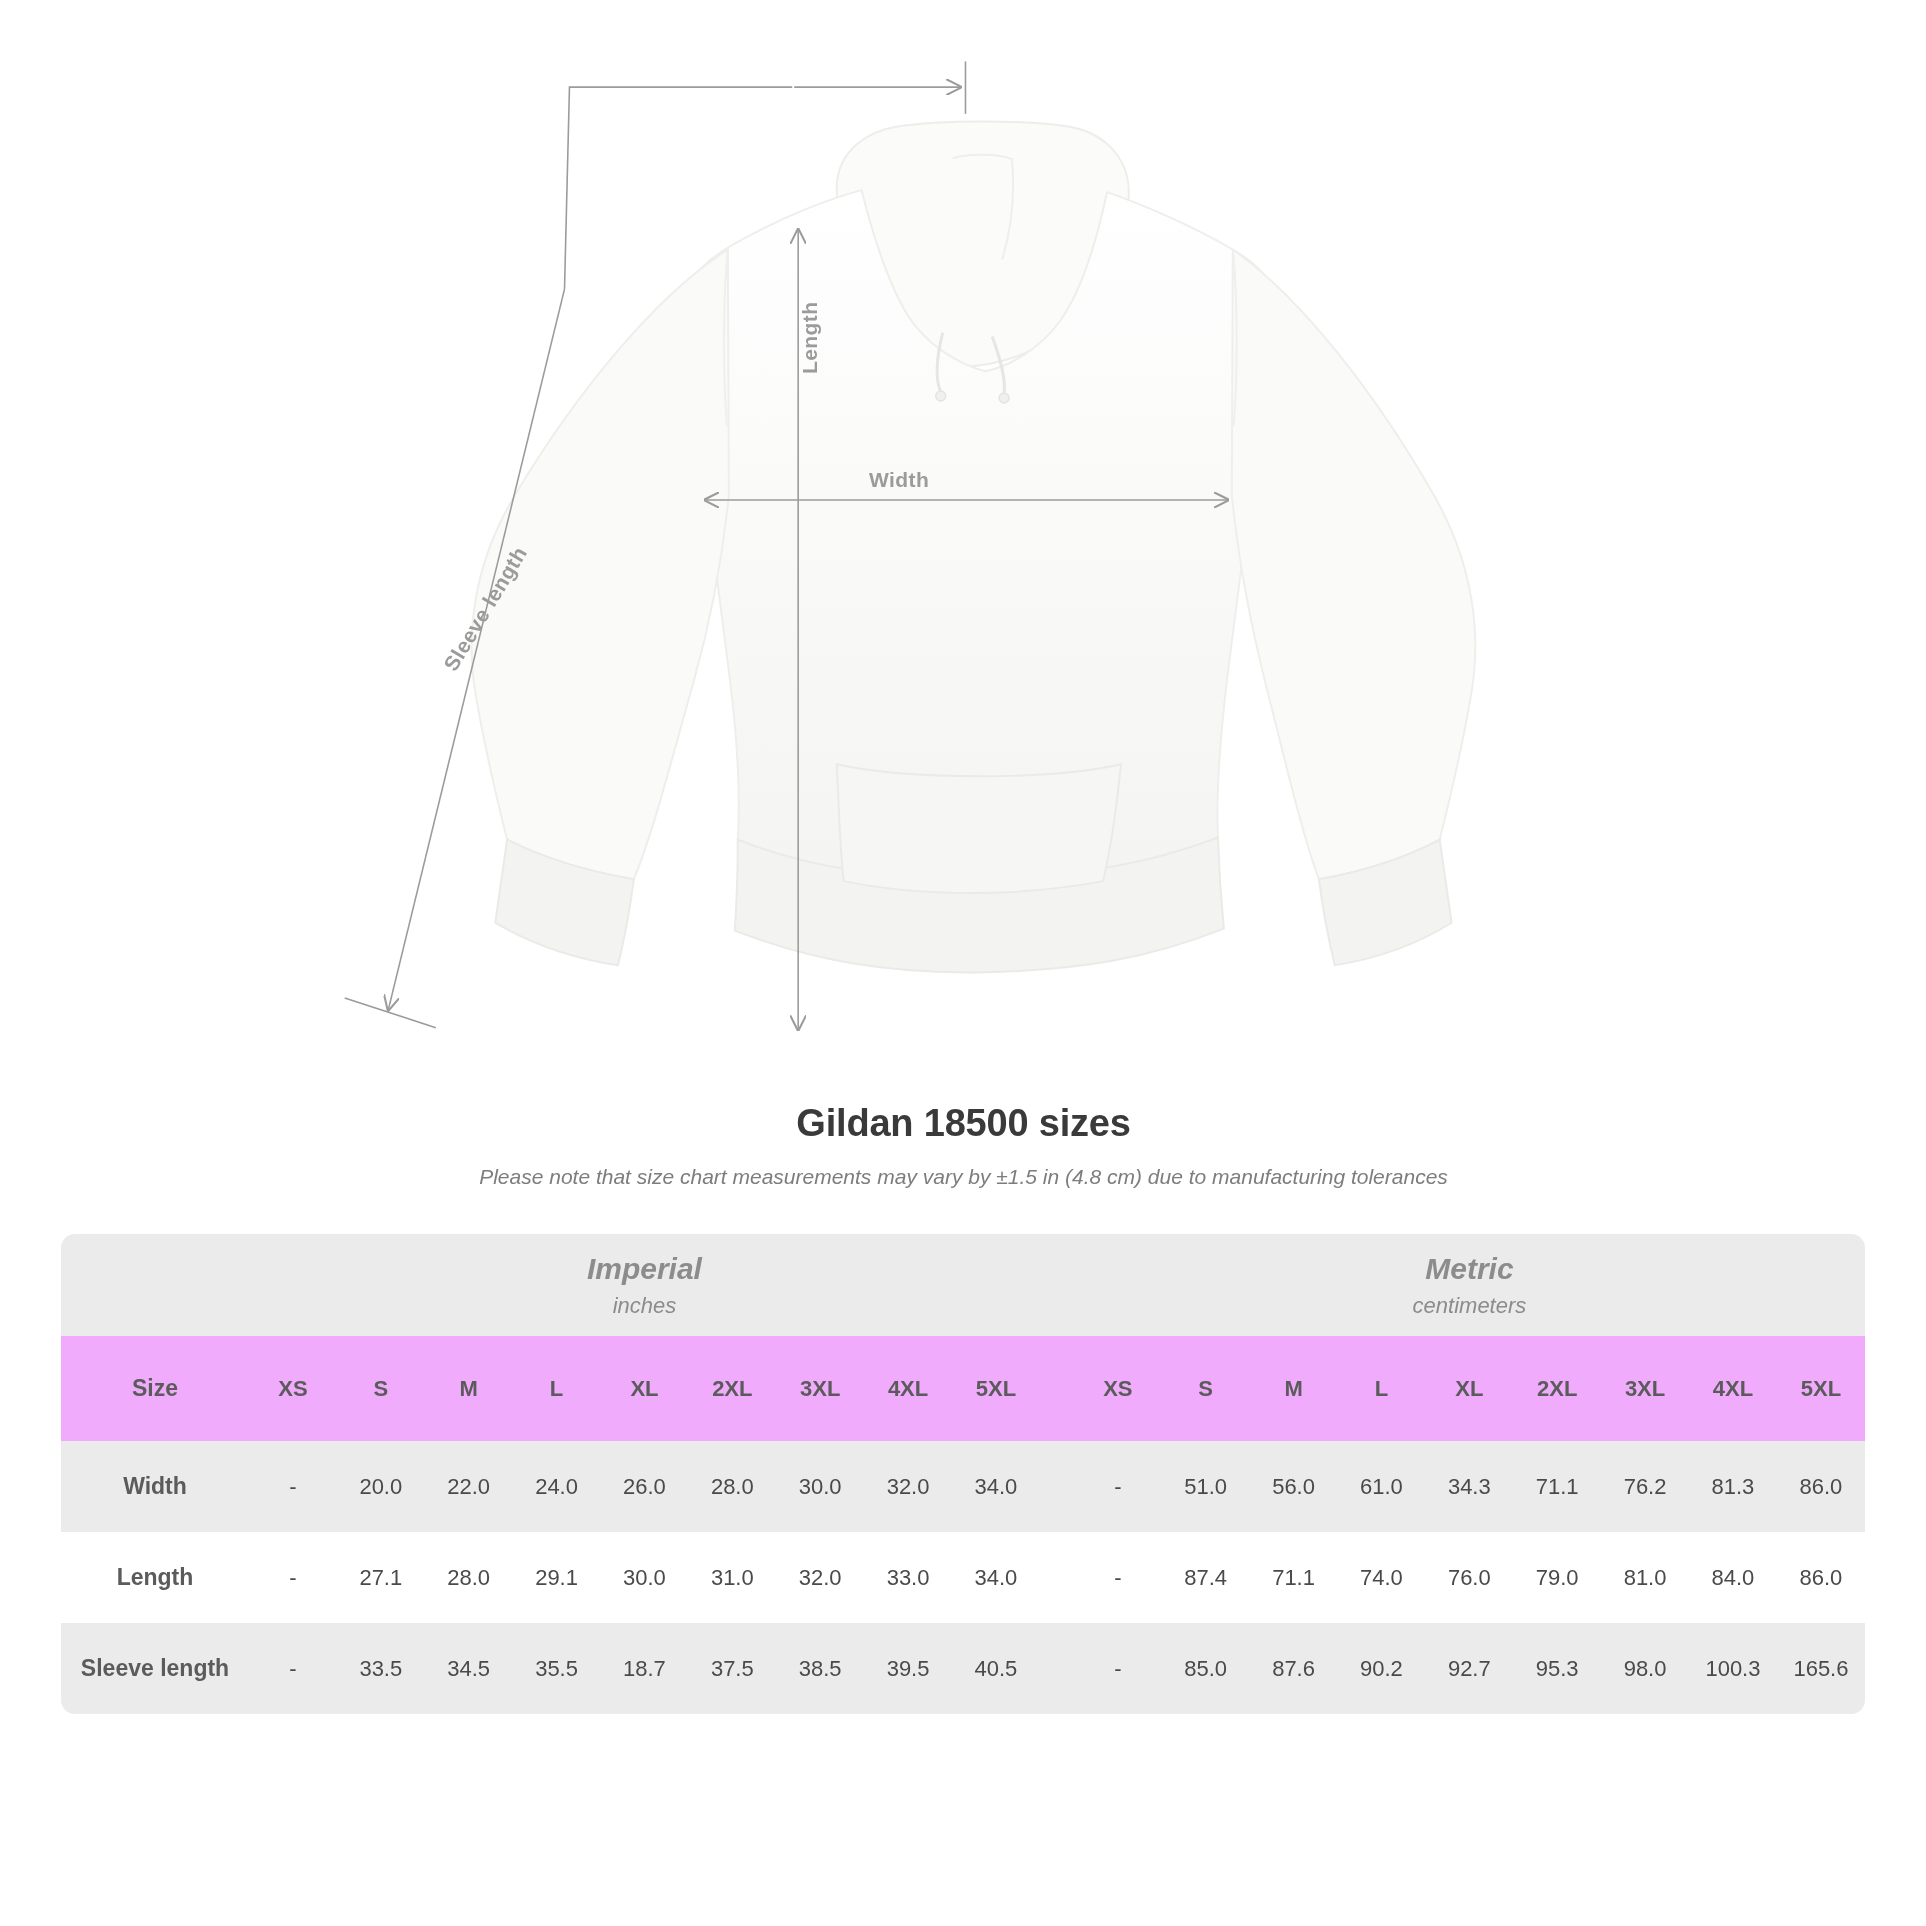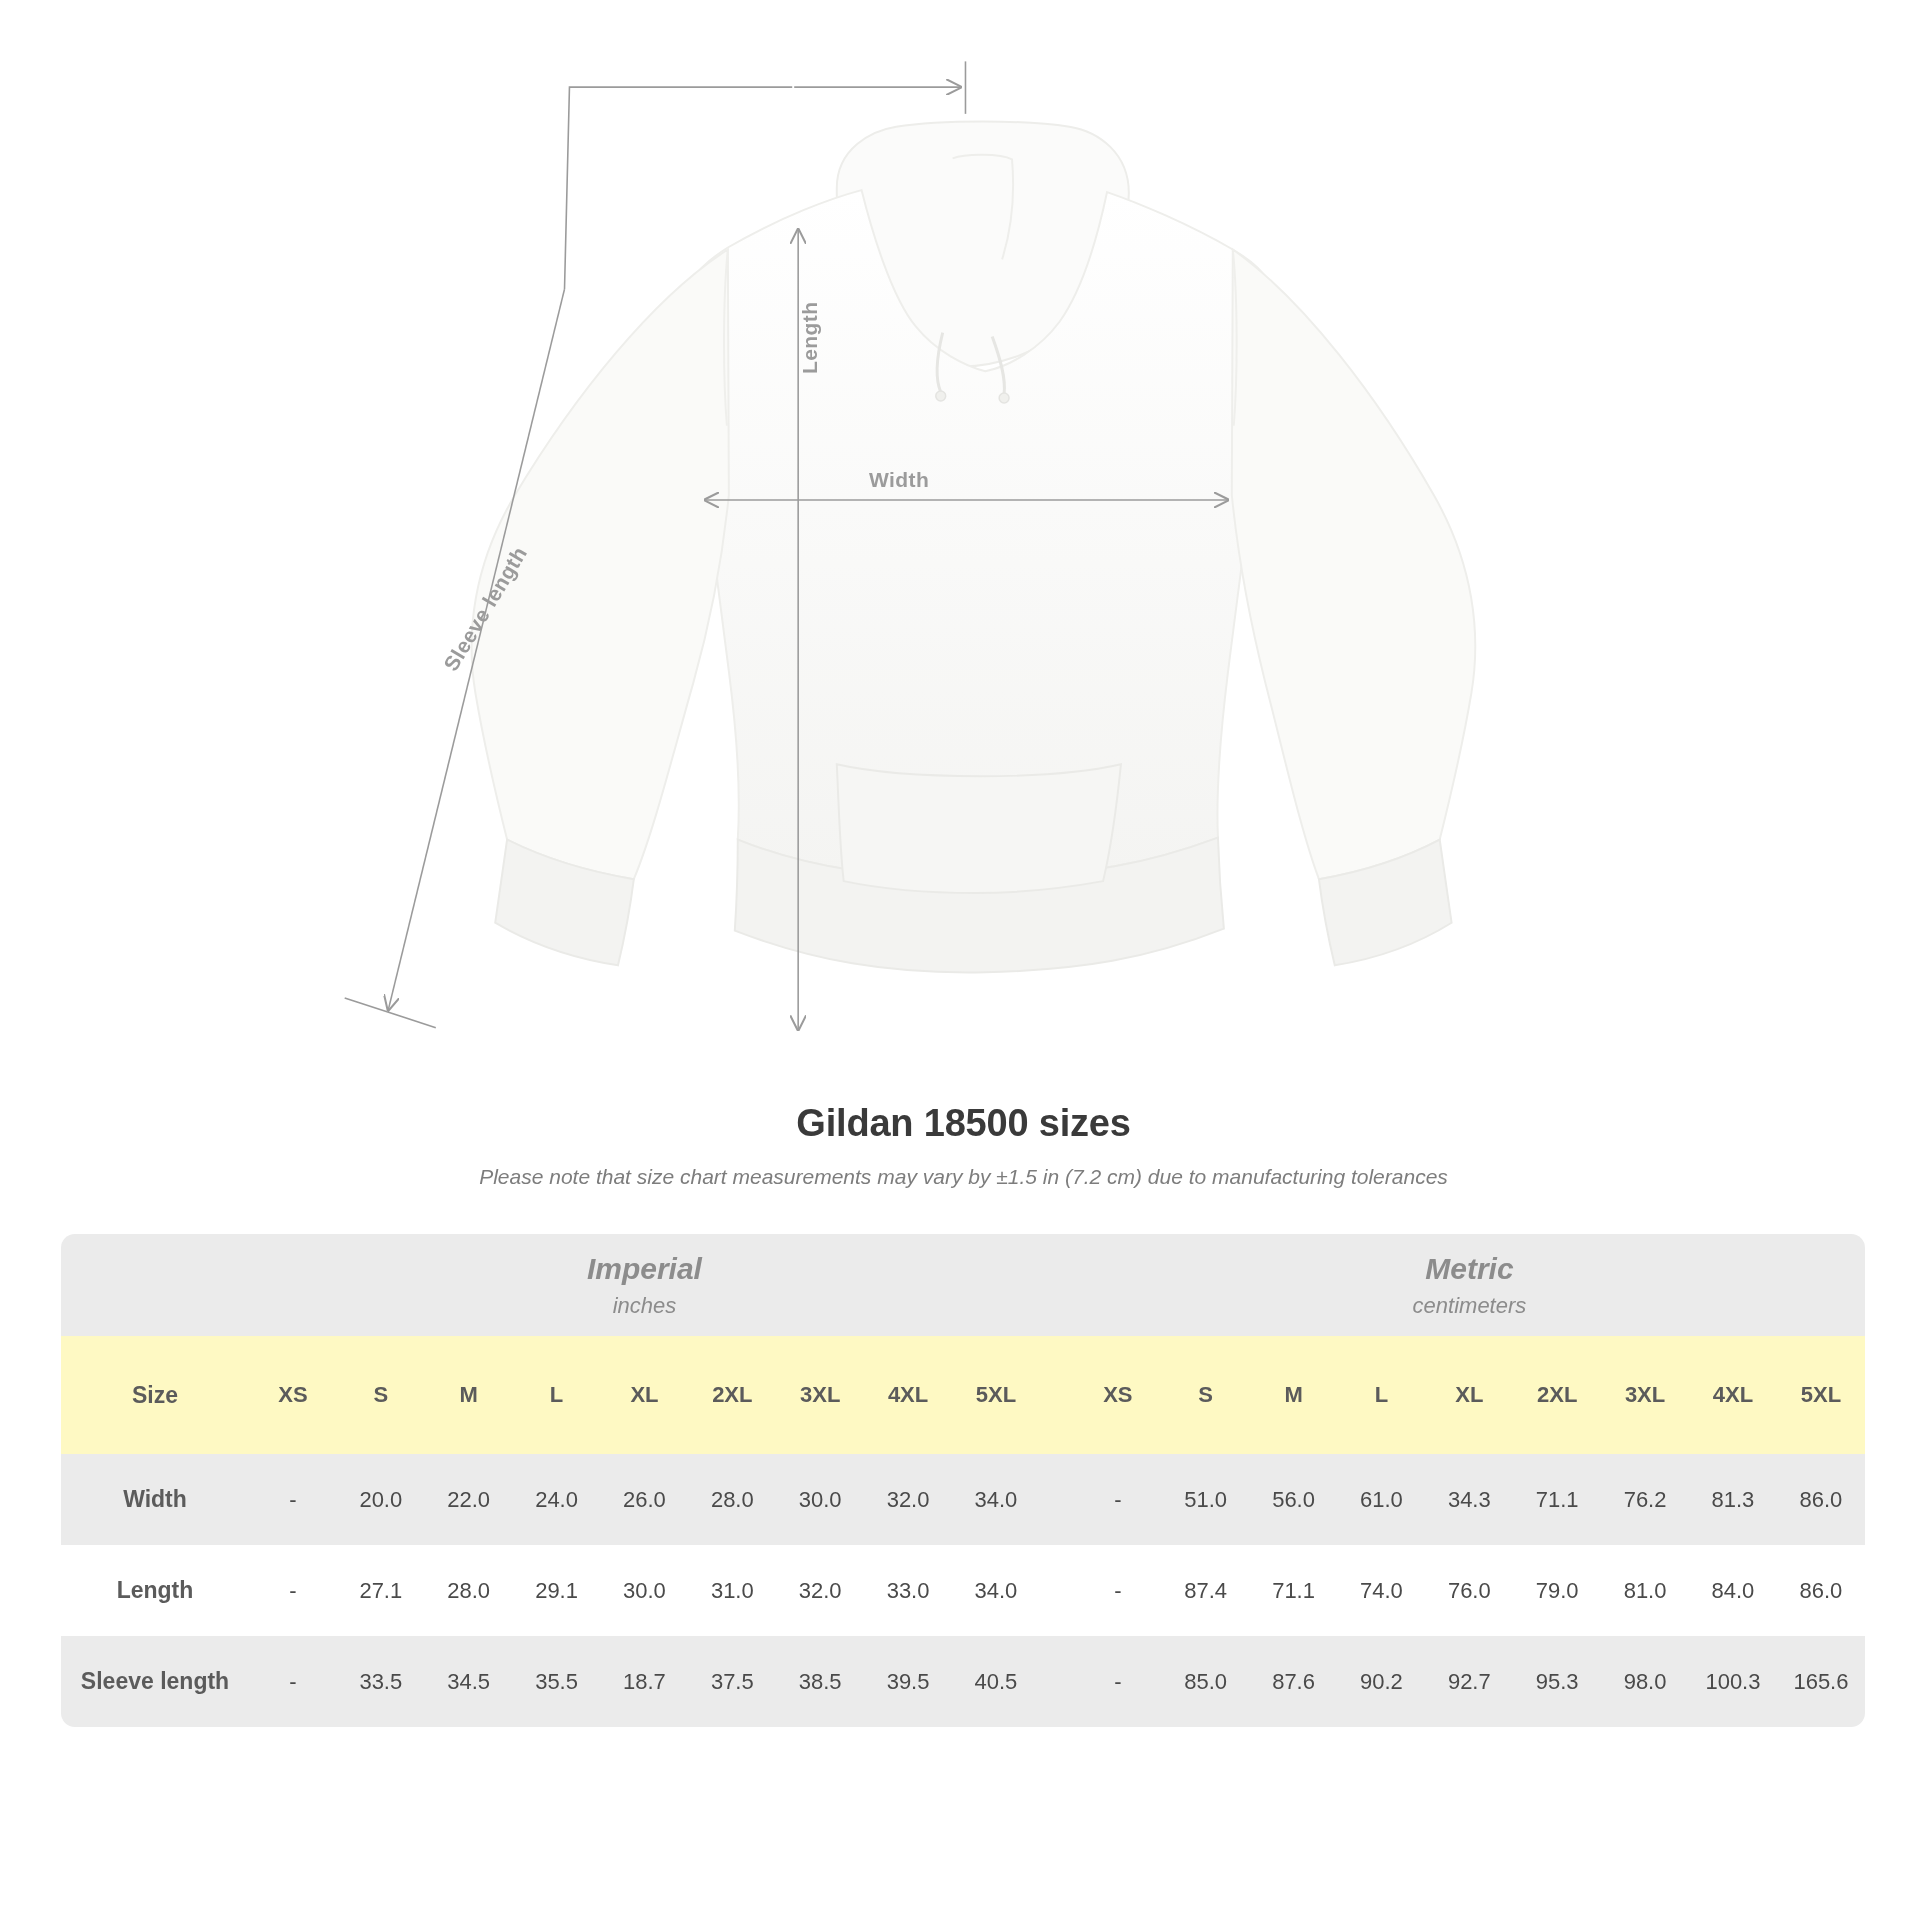--- a/index.html
+++ b/index.html
@@ -107,22 +107,22 @@
     font-style: italic;
     color: #8c8c8c;
   }
   .unit-sub {
     font-size: 22px;
     font-style: italic;
     color: #8c8c8c;
     margin-top: 7px;
   }
   .head-row td {
-    height: 118px;
-    background: #fef9c3;
+    height: 105px;
+    background: #f0abfc;
     font-size: 22px;
     font-weight: bold;
     color: #5b5b5b;
   }
   .head-row td.rowlabel {
     font-size: 23px;
   }
   .data-row td {
     height: 91px;
     font-size: 22px;
@@ -234,21 +234,21 @@
       </g>
     </svg>
 
     <div class="dim-label label-length">Length</div>
     <div class="dim-label label-width">Width</div>
     <div class="dim-label label-sleeve">Sleeve length</div>
   </div>
 
   <div class="title-block">
     <h1 class="chart-title">Gildan 18500 sizes</h1>
-    <div class="chart-note">Please note that size chart measurements may vary by ±1.5 in (7.2 cm) due to manufacturing tolerances</div>
+    <div class="chart-note">Please note that size chart measurements may vary by ±1.5 in (4.8 cm) due to manufacturing tolerances</div>
   </div>
 
   <div class="table-wrap">
     <table class="size-table">
       <colgroup>
         <col class="label-col">
         <col span="9">
         <col class="gap-col">
         <col span="9">
       </colgroup>

